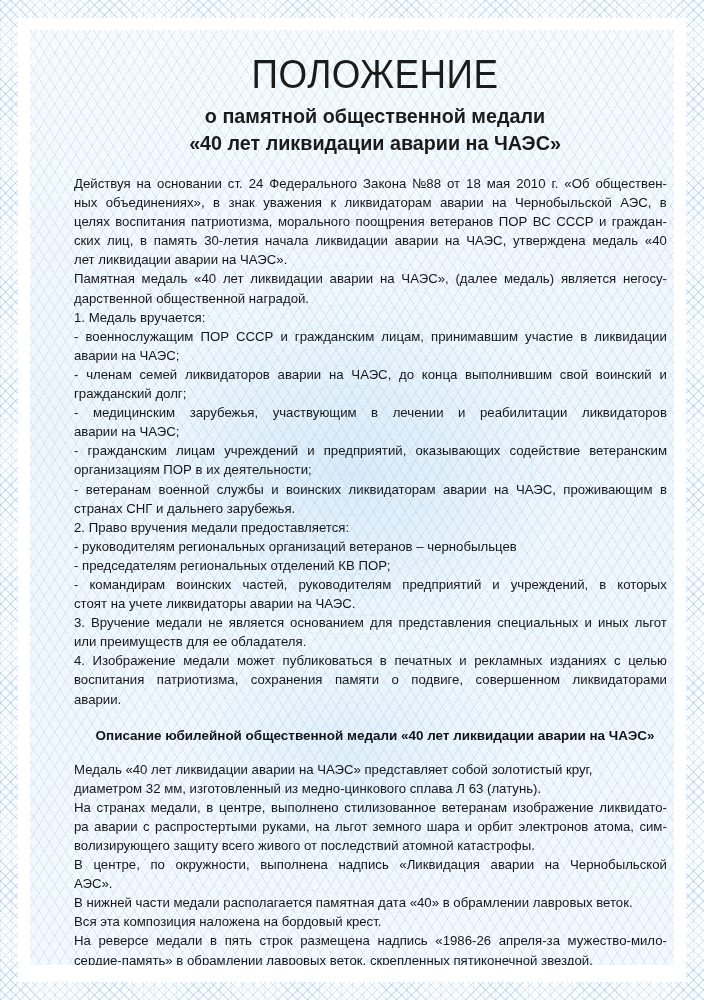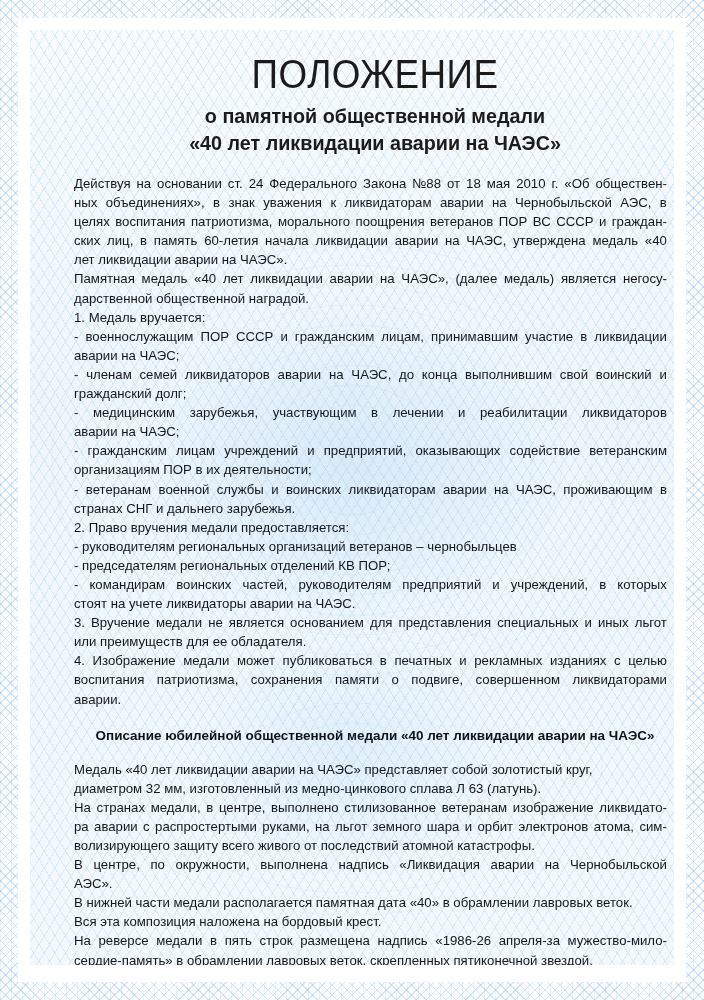--- a/index.html
+++ b/index.html
@@ -216,21 +216,21 @@
             <span>ВС</span>
             <span>СССР</span>
             <span>и</span>
             <span>граждан-</span>
           </span>
         <span class="line j">
             <span>ских</span>
             <span>лиц,</span>
             <span>в</span>
             <span>память</span>
-            <span>60-летия</span>
+            <span>30-летия</span>
             <span>начала</span>
             <span>ликвидации</span>
             <span>аварии</span>
             <span>на</span>
             <span>ЧАЭС,</span>
             <span>утверждена</span>
             <span>медаль</span>
             <span>«40</span>
           </span>
         <span class="line">лет ликвидации аварии на ЧАЭС».</span>

